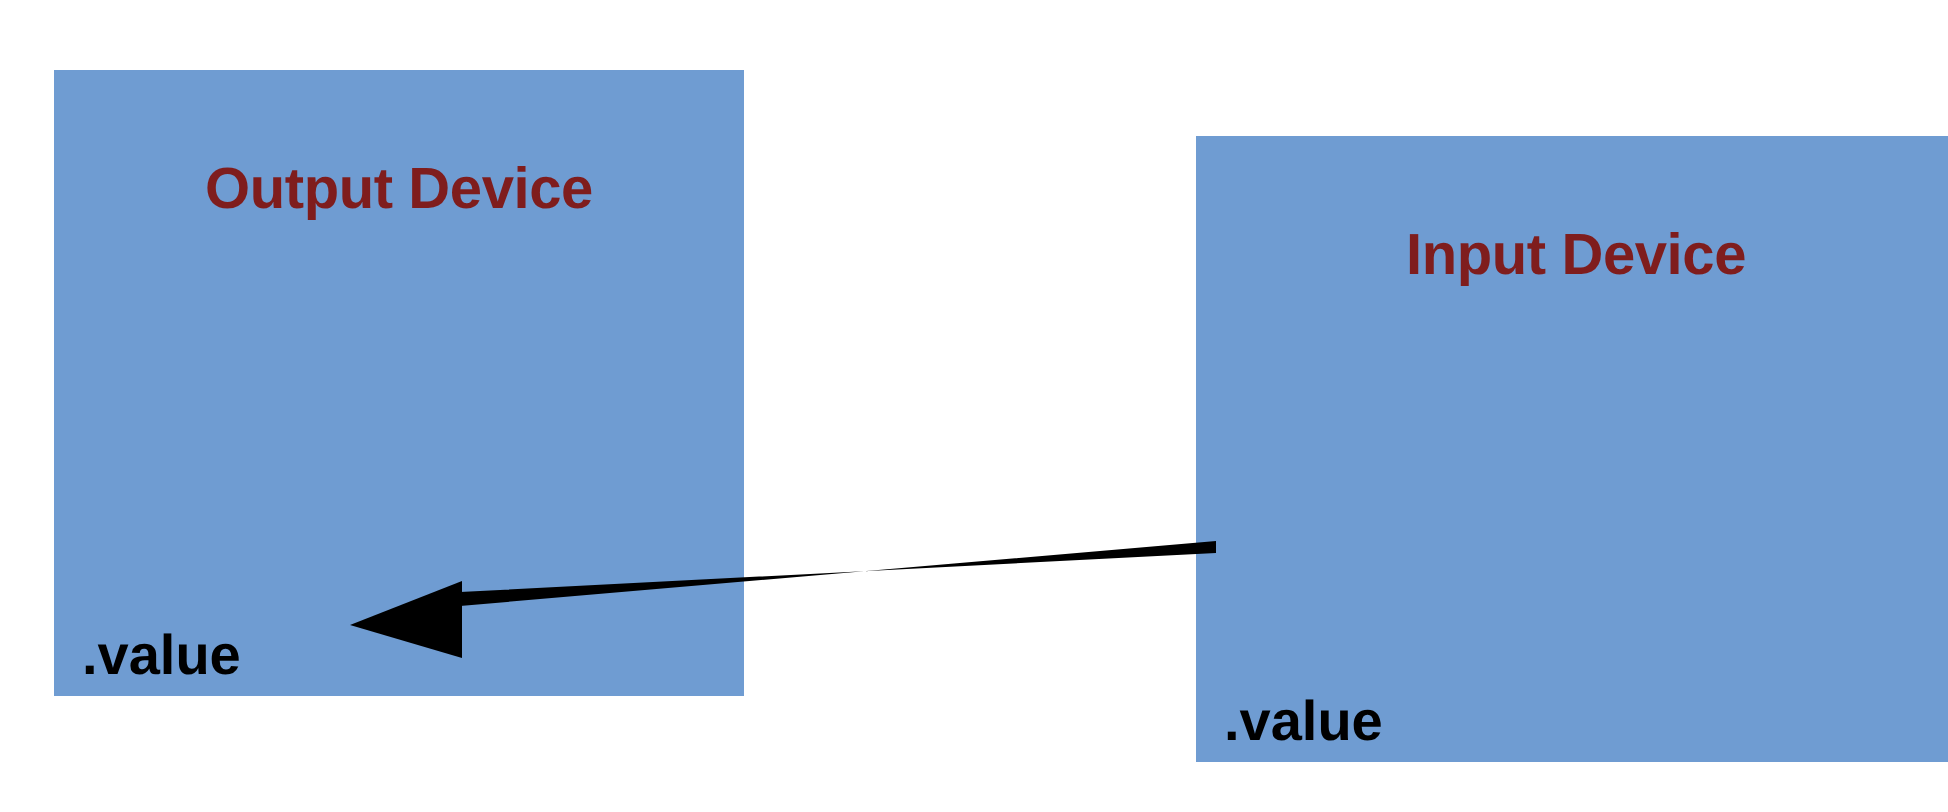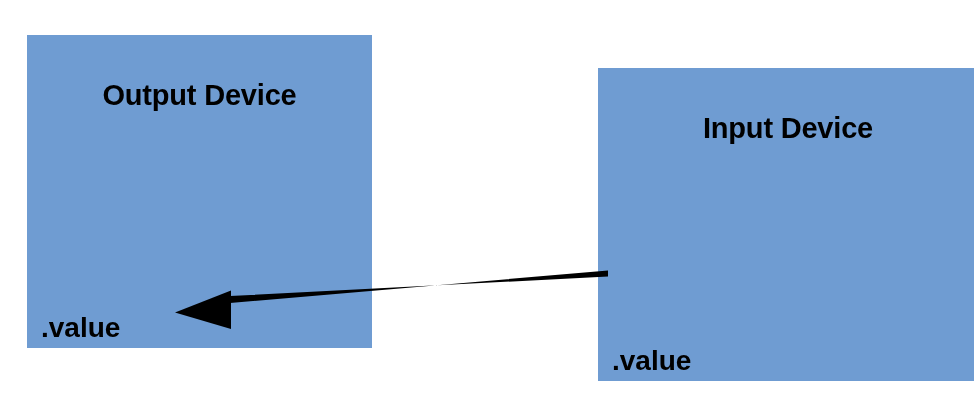--- a/index.html
+++ b/index.html
@@ -36,21 +36,21 @@
     margin-top: 33px;
   }
   .box-title {
     position: absolute;
     left: 0;
     right: 0;
     top: 46px;
     text-align: center;
     font-size: 29px;
     font-weight: bold;
-    color: #000000;
+    color: #7f1d1d;
     line-height: 1;
     letter-spacing: -0.2px;
   }
   .prop-list {
     position: absolute;
     top: 203px;
     font-size: 28px;
     color: #000000;
     line-height: 36px;
     white-space: pre;

